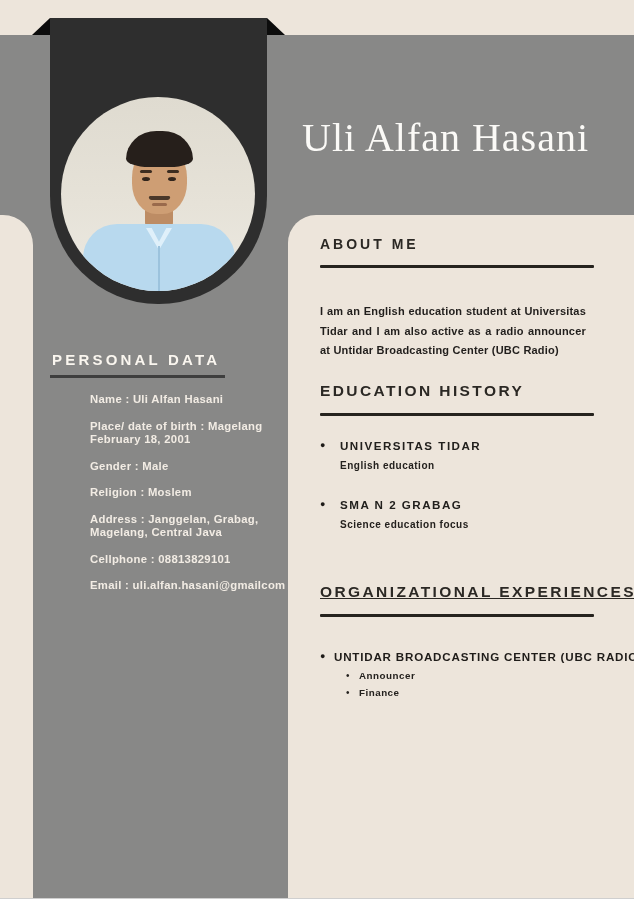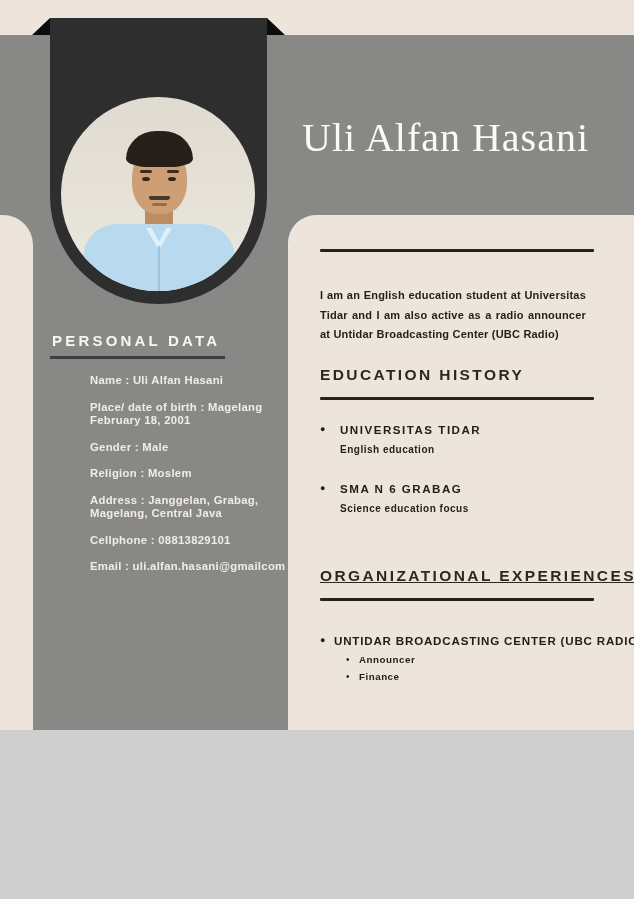--- a/index.html
+++ b/index.html
@@ -1,18 +1,18 @@
 <!DOCTYPE html>
 <html><head>
 <meta charset="utf-8">
 <style>
   * { margin:0; padding:0; box-sizing:border-box; }
   html,body { background:#cfcfcf; }
   .page {
-    position:relative; width:634px; height:730px; overflow:hidden;
+    position:relative; width:634px; height:898px; overflow:hidden;
     background:#EDE5DB;
     font-family:"Liberation Sans", sans-serif;
   }
   
   .gray-band   { position:absolute; left:0; top:35px; width:634px; height:180px; background:#888887; }
   .gray-col    { position:absolute; left:33px; top:210px; width:255px; height:689px; background:#888887; }
   .gray-corner-left  { position:absolute; left:0; top:215px; width:33px; height:48px; background:#888887; }
   .gray-corner-right { position:absolute; left:288px; top:215px; width:32px; height:48px; background:#888887; }
   .cream-left  { position:absolute; left:0; top:215px; width:33px; height:684px; background:#EDE5DB; border-top-right-radius:30px; }
   .panel-right { position:absolute; left:288px; top:215px; width:346px; height:684px; background:#EDE5DB; border-top-left-radius:28px; }
@@ -36,21 +36,21 @@
   .av-eye  { position:absolute; top:80px; width:8px; height:4px; background:#32251C; border-radius:50%; }
   .l1 { left:79px; } .r1 { left:106px; }
   .l2 { left:81px; } .r2 { left:107px; }
   .av-mustache { position:absolute; left:88px; top:99px; width:21px; height:4px; background:#4A382A; border-radius:2px 2px 4px 4px; }
   .av-mouth { position:absolute; left:91px; top:106px; width:15px; height:3px; background:#9A6A4C; border-radius:2px; }
   
   .name-title { position:absolute; left:302px; top:114px; width:320px;
     font-family:"Liberation Serif", serif; font-size:40px; font-weight:400; letter-spacing:1px;
     color:#FBFAF7; white-space:nowrap; }
   
-  .left-col { position:absolute; left:46px; top:332px; width:250px; }
+  .left-col { position:absolute; left:46px; top:351px; width:250px; }
   .pd-heading { font-size:15px; font-weight:700; letter-spacing:3.2px; color:#FAF6EF; padding-left:6px; line-height:17px; }
   .pd-rule { width:175px; height:3px; background:#3E3E3E; margin:7px 0 0 4px; }
   .pd-items { margin-top:15px;margin-left:44px; }
   .pd-item { font-size:11.3px; line-height:13.5px; font-weight:700; letter-spacing:0.3px;
              color:#F2ECE4; margin-bottom:13px; }
   
   .right-col { position:absolute; left:320px; top:236px; width:276px; color:#2B2824; }
   .sec-heading { font-size:14px; font-weight:700; letter-spacing:3px; color:#2B2824; line-height:16px; white-space:nowrap; }
   .sec-heading.lg { font-size:15.5px; letter-spacing:2.4px; line-height:17px; }
   .rule { width:274px; height:3px; background:#26231E; margin-top:13px; border-radius:1px; }
@@ -114,37 +114,38 @@
         <p class="pd-item">Gender : Male</p>
         <p class="pd-item">Religion : Moslem</p>
         <p class="pd-item">Address : Janggelan, Grabag, Magelang, Central Java</p>
         <p class="pd-item">Cellphone : 08813829101</p>
         <p class="pd-item">Email : uli.alfan.hasani@gmailcom</p>
       </div>
   </div>
 
   <div class="right-col">
 
+    <div class="sec-heading">ABOUT ME</div>
     <div class="rule"></div>
     <p class="about-text">I am an English education student at Universitas Tidar and I am also active as a radio announcer at Untidar Broadcasting Center (UBC Radio)</p>
 
     <div class="sec-heading lg h-edu">EDUCATION HISTORY</div>
     <div class="rule rule2"></div>
     <div class="edu-list">
         <div class="edu-entry">
           <div class="edu-name-row">
             <span class="bullet-dot">●</span>
             <span class="edu-name">UNIVERSITAS TIDAR</span>
           </div>
           <div class="edu-detail">English education</div>
         </div>
         <div class="edu-entry">
           <div class="edu-name-row">
             <span class="bullet-dot">●</span>
-            <span class="edu-name">SMA N 6 GRABAG</span>
+            <span class="edu-name">SMA N 2 GRABAG</span>
           </div>
           <div class="edu-detail">Science education focus</div>
         </div>
       </div>
 
     <div class="sec-heading lg h-org">ORGANIZATIONAL EXPERIENCES</div>
     <div class="rule rule3"></div>
     <div class="org-list">
         <div class="org-entry">
           <div class="org-name-row">

